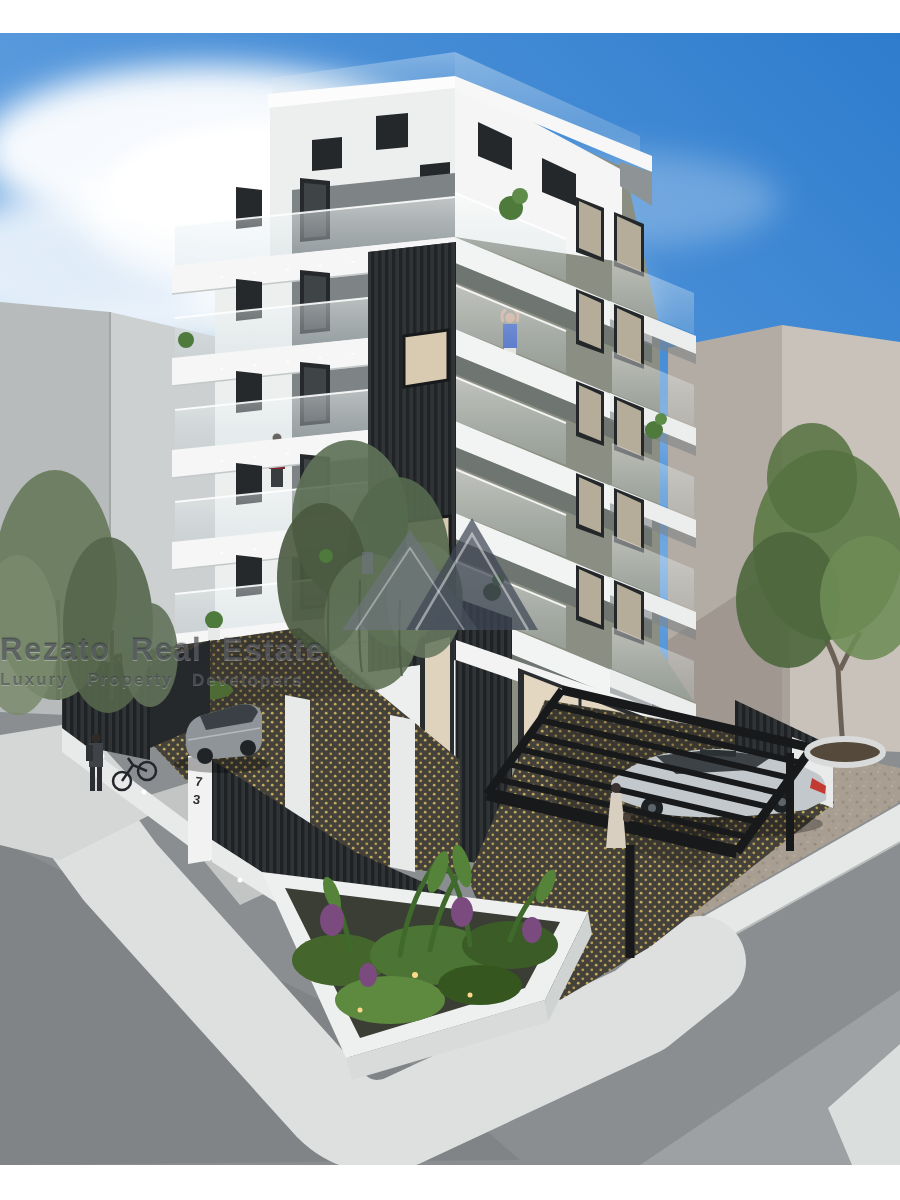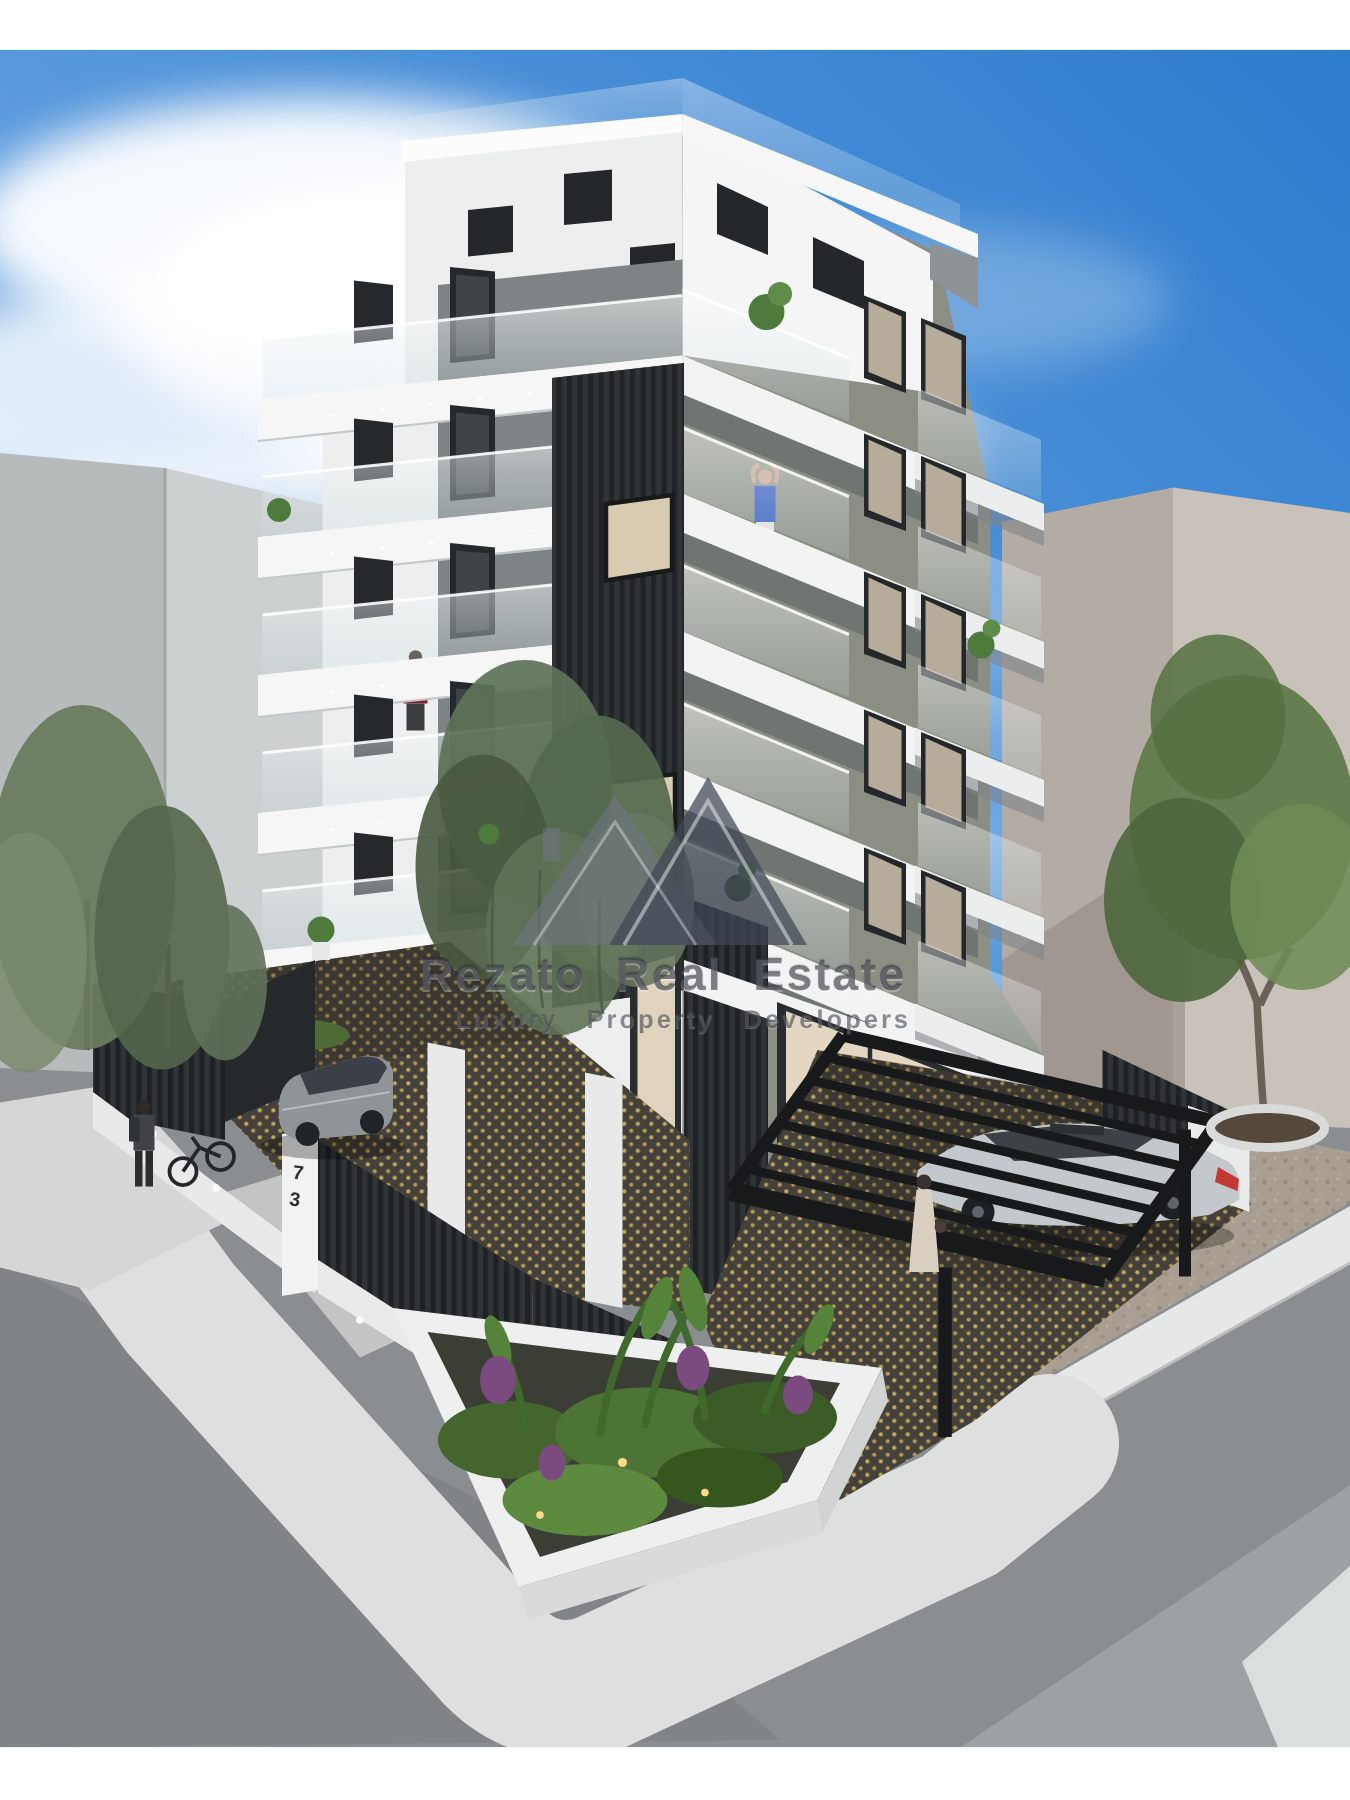--- a/index.html
+++ b/index.html
@@ -1,26 +1,26 @@
 <!DOCTYPE html>
 <html><head>
 <meta charset="utf-8">
 <style>
   html,body{margin:0;padding:0;background:#ffffff;}
   .canvas{position:relative;width:900px;height:1200px;background:#ffffff;overflow:hidden;
           font-family:"Liberation Sans", sans-serif;}
   .scene{position:absolute;left:0;top:0;}
-  .watermark{position:absolute;left:0;top:498px;width:884px;text-align:center;pointer-events:none;}
+  .watermark{position:absolute;left:0;top:498px;width:884px;pointer-events:none;}
   .watermark .logo{display:block;margin:0 auto;}
   .wm-brand{margin-top:-4px;font-size:31px;font-weight:700;letter-spacing:1.5px;word-spacing:10px;
             color:rgba(60,64,74,0.60);
             text-shadow:0 1px 0 rgba(255,255,255,0.30), 0 -1px 1px rgba(0,0,0,0.18);}
   .wm-tagline{margin-top:2px;font-size:17px;font-weight:700;letter-spacing:2px;word-spacing:12px;
             color:rgba(56,60,70,0.58);
-            text-shadow:0 1px 0 rgba(255,255,255,0.25);margin-left:27px;}
+            text-shadow:0 1px 0 rgba(255,255,255,0.25);}
   .house-number{position:absolute;left:190px;top:774px;writing-mode:vertical-rl;text-orientation:upright;
             font-size:13px;font-weight:700;letter-spacing:3px;color:#2b2e30;transform:rotate(7deg);}
   .frame-strip{position:absolute;left:0;width:900px;background:#ffffff;}
   .strip-top{top:0;height:33px;}
   .strip-bottom{top:1165px;height:35px;}
 </style>
 </head>
 <body>
 
 <div class="canvas">

